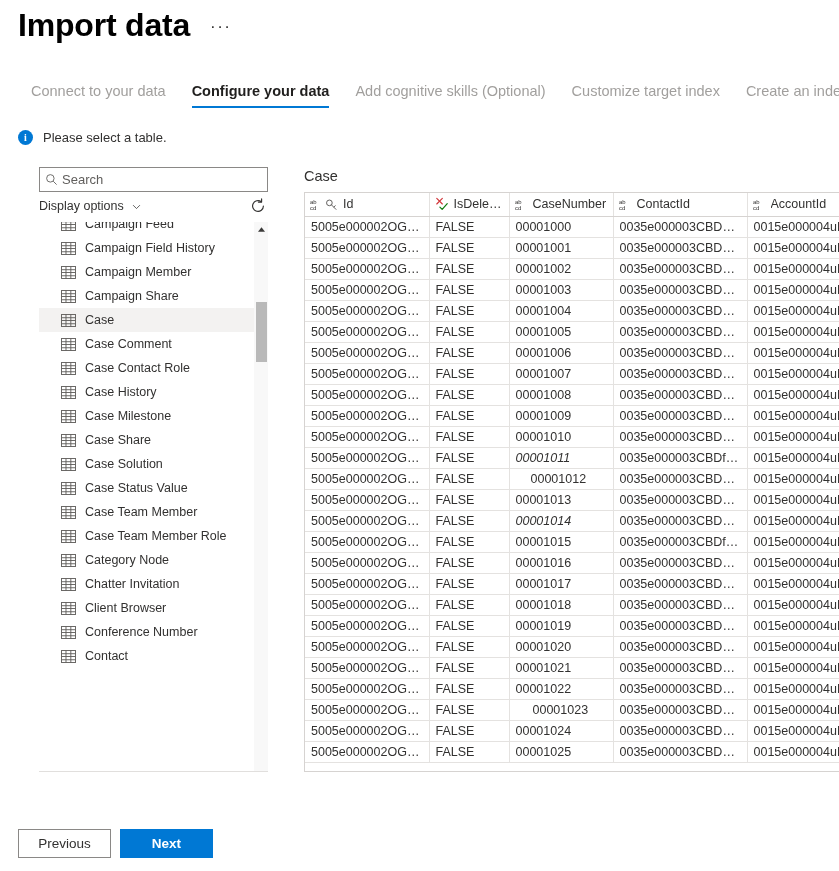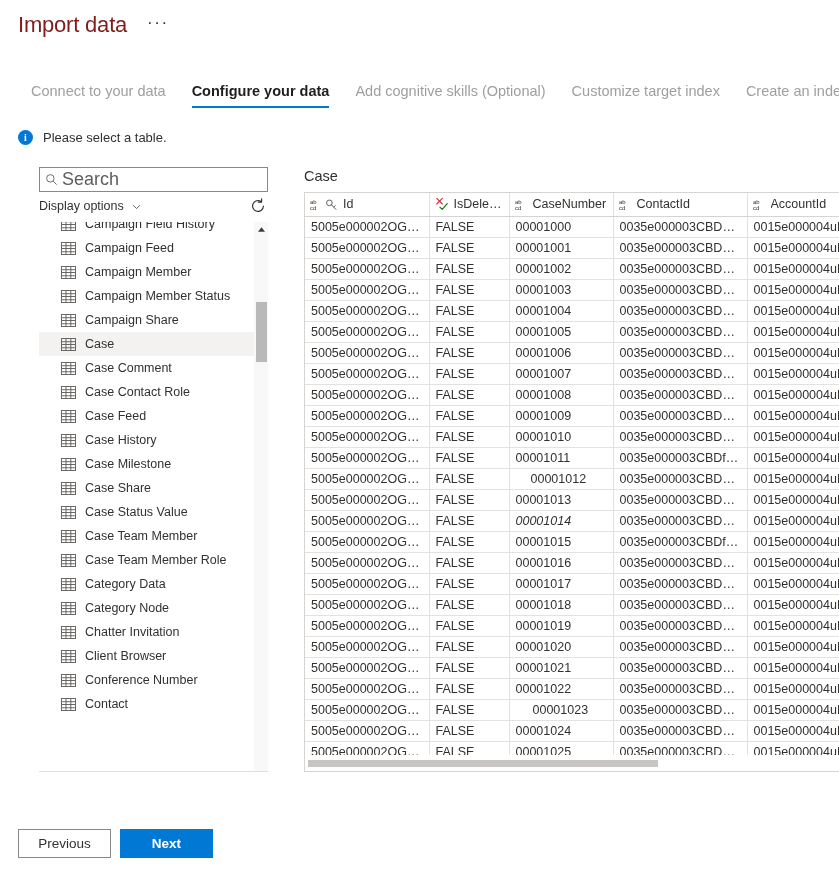--- a/index.html
+++ b/index.html
@@ -18,23 +18,23 @@
     position: relative;
   }
 
   
   #page-header {
     display: flex;
     align-items: baseline;
     padding: 8px 0 0 18px;
   }
   #page-title {
-    font-size: 22px;
-    font-weight: 400;
-    color: #7f1d1d;
+    font-size: 32px;
+    font-weight: 700;
+    color: #000000;
     letter-spacing: -0.2px;
     line-height: 34px;
   }
   #header-more-button {
     margin-left: 16px;
     font-size: 17px;
     color: #323130;
     letter-spacing: 1.5px;
     line-height: 14px;
     cursor: pointer;
@@ -132,21 +132,21 @@
     justify-content: center;
     align-items: center;
     flex: none;
     color: #605e5c;
   }
   #search-input {
     border: 0;
     outline: 0;
     flex: 1;
     font-family: "Liberation Sans", sans-serif;
-    font-size: 18px;
+    font-size: 13px;
     color: #323130;
     background: transparent;
     padding: 0;
     height: 100%;
   }
   #search-input::placeholder { color: #605e5c; opacity: 1; }
 
   #options-row {
     display: flex;
     align-items: center;
@@ -246,21 +246,20 @@
     color: #323130;
     height: 25px;
     line-height: 19px;
   }
   #grid-outer {
     flex: 1;
     border: 1px solid #d6d3d1;
     border-right: 0;
     box-sizing: border-box;
     display: flex;
-    flex-direction: column;
     overflow: hidden;
     background: #ffffff;
     position: relative;
   }
   #grid-scroll {
     flex: 1;
     overflow: hidden;
   }
   table.grid {
     border-collapse: collapse;
@@ -399,72 +398,59 @@
             <span class="grid-icon">
               <svg width="15" height="13" viewBox="0 0 16 14">
                 <rect x="0.5" y="0.5" width="15" height="13" fill="none" stroke="#605e5c" stroke-width="1"></rect>
                 <line x1="0.5" y1="4" x2="15.5" y2="4" stroke="#605e5c" stroke-width="1"></line>
                 <line x1="0.5" y1="7" x2="15.5" y2="7" stroke="#605e5c" stroke-width="1"></line>
                 <line x1="0.5" y1="10.5" x2="15.5" y2="10.5" stroke="#605e5c" stroke-width="1"></line>
                 <line x1="5.3" y1="0.5" x2="5.3" y2="13.5" stroke="#605e5c" stroke-width="1"></line>
                 <line x1="10.5" y1="0.5" x2="10.5" y2="13.5" stroke="#605e5c" stroke-width="1"></line>
               </svg>
             </span>
+            <span class="tree-item-label">Campaign Feed</span>
+          </div>
+          <div class="tree-item">
+            <span class="grid-icon">
+              <svg width="15" height="13" viewBox="0 0 16 14">
+                <rect x="0.5" y="0.5" width="15" height="13" fill="none" stroke="#605e5c" stroke-width="1"></rect>
+                <line x1="0.5" y1="4" x2="15.5" y2="4" stroke="#605e5c" stroke-width="1"></line>
+                <line x1="0.5" y1="7" x2="15.5" y2="7" stroke="#605e5c" stroke-width="1"></line>
+                <line x1="0.5" y1="10.5" x2="15.5" y2="10.5" stroke="#605e5c" stroke-width="1"></line>
+                <line x1="5.3" y1="0.5" x2="5.3" y2="13.5" stroke="#605e5c" stroke-width="1"></line>
+                <line x1="10.5" y1="0.5" x2="10.5" y2="13.5" stroke="#605e5c" stroke-width="1"></line>
+              </svg>
+            </span>
             <span class="tree-item-label">Campaign Field History</span>
           </div>
           <div class="tree-item">
             <span class="grid-icon">
               <svg width="15" height="13" viewBox="0 0 16 14">
                 <rect x="0.5" y="0.5" width="15" height="13" fill="none" stroke="#605e5c" stroke-width="1"></rect>
                 <line x1="0.5" y1="4" x2="15.5" y2="4" stroke="#605e5c" stroke-width="1"></line>
                 <line x1="0.5" y1="7" x2="15.5" y2="7" stroke="#605e5c" stroke-width="1"></line>
                 <line x1="0.5" y1="10.5" x2="15.5" y2="10.5" stroke="#605e5c" stroke-width="1"></line>
                 <line x1="5.3" y1="0.5" x2="5.3" y2="13.5" stroke="#605e5c" stroke-width="1"></line>
                 <line x1="10.5" y1="0.5" x2="10.5" y2="13.5" stroke="#605e5c" stroke-width="1"></line>
               </svg>
             </span>
-            <span class="tree-item-label">Campaign Feed</span>
-          </div>
-          <div class="tree-item">
-            <span class="grid-icon">
-              <svg width="15" height="13" viewBox="0 0 16 14">
-                <rect x="0.5" y="0.5" width="15" height="13" fill="none" stroke="#605e5c" stroke-width="1"></rect>
-                <line x1="0.5" y1="4" x2="15.5" y2="4" stroke="#605e5c" stroke-width="1"></line>
-                <line x1="0.5" y1="7" x2="15.5" y2="7" stroke="#605e5c" stroke-width="1"></line>
-                <line x1="0.5" y1="10.5" x2="15.5" y2="10.5" stroke="#605e5c" stroke-width="1"></line>
-                <line x1="5.3" y1="0.5" x2="5.3" y2="13.5" stroke="#605e5c" stroke-width="1"></line>
-                <line x1="10.5" y1="0.5" x2="10.5" y2="13.5" stroke="#605e5c" stroke-width="1"></line>
-              </svg>
-            </span>
             <span class="tree-item-label">Campaign Member</span>
           </div>
           <div class="tree-item">
             <span class="grid-icon">
               <svg width="15" height="13" viewBox="0 0 16 14">
                 <rect x="0.5" y="0.5" width="15" height="13" fill="none" stroke="#605e5c" stroke-width="1"></rect>
                 <line x1="0.5" y1="4" x2="15.5" y2="4" stroke="#605e5c" stroke-width="1"></line>
                 <line x1="0.5" y1="7" x2="15.5" y2="7" stroke="#605e5c" stroke-width="1"></line>
                 <line x1="0.5" y1="10.5" x2="15.5" y2="10.5" stroke="#605e5c" stroke-width="1"></line>
                 <line x1="5.3" y1="0.5" x2="5.3" y2="13.5" stroke="#605e5c" stroke-width="1"></line>
                 <line x1="10.5" y1="0.5" x2="10.5" y2="13.5" stroke="#605e5c" stroke-width="1"></line>
               </svg>
             </span>
-            <span class="tree-item-label">Campaign Member Status</span>
-          </div>
-          <div class="tree-item">
-            <span class="grid-icon">
-              <svg width="15" height="13" viewBox="0 0 16 14">
-                <rect x="0.5" y="0.5" width="15" height="13" fill="none" stroke="#605e5c" stroke-width="1"></rect>
-                <line x1="0.5" y1="4" x2="15.5" y2="4" stroke="#605e5c" stroke-width="1"></line>
-                <line x1="0.5" y1="7" x2="15.5" y2="7" stroke="#605e5c" stroke-width="1"></line>
-                <line x1="0.5" y1="10.5" x2="15.5" y2="10.5" stroke="#605e5c" stroke-width="1"></line>
-                <line x1="5.3" y1="0.5" x2="5.3" y2="13.5" stroke="#605e5c" stroke-width="1"></line>
-                <line x1="10.5" y1="0.5" x2="10.5" y2="13.5" stroke="#605e5c" stroke-width="1"></line>
-              </svg>
-            </span>
             <span class="tree-item-label">Campaign Share</span>
           </div>
           <div class="tree-item selected">
             <span class="grid-icon">
               <svg width="15" height="13" viewBox="0 0 16 14">
                 <rect x="0.5" y="0.5" width="15" height="13" fill="none" stroke="#605e5c" stroke-width="1"></rect>
                 <line x1="0.5" y1="4" x2="15.5" y2="4" stroke="#605e5c" stroke-width="1"></line>
                 <line x1="0.5" y1="7" x2="15.5" y2="7" stroke="#605e5c" stroke-width="1"></line>
                 <line x1="0.5" y1="10.5" x2="15.5" y2="10.5" stroke="#605e5c" stroke-width="1"></line>
                 <line x1="5.3" y1="0.5" x2="5.3" y2="13.5" stroke="#605e5c" stroke-width="1"></line>
@@ -503,33 +489,20 @@
             <span class="grid-icon">
               <svg width="15" height="13" viewBox="0 0 16 14">
                 <rect x="0.5" y="0.5" width="15" height="13" fill="none" stroke="#605e5c" stroke-width="1"></rect>
                 <line x1="0.5" y1="4" x2="15.5" y2="4" stroke="#605e5c" stroke-width="1"></line>
                 <line x1="0.5" y1="7" x2="15.5" y2="7" stroke="#605e5c" stroke-width="1"></line>
                 <line x1="0.5" y1="10.5" x2="15.5" y2="10.5" stroke="#605e5c" stroke-width="1"></line>
                 <line x1="5.3" y1="0.5" x2="5.3" y2="13.5" stroke="#605e5c" stroke-width="1"></line>
                 <line x1="10.5" y1="0.5" x2="10.5" y2="13.5" stroke="#605e5c" stroke-width="1"></line>
               </svg>
             </span>
-            <span class="tree-item-label">Case Feed</span>
-          </div>
-          <div class="tree-item">
-            <span class="grid-icon">
-              <svg width="15" height="13" viewBox="0 0 16 14">
-                <rect x="0.5" y="0.5" width="15" height="13" fill="none" stroke="#605e5c" stroke-width="1"></rect>
-                <line x1="0.5" y1="4" x2="15.5" y2="4" stroke="#605e5c" stroke-width="1"></line>
-                <line x1="0.5" y1="7" x2="15.5" y2="7" stroke="#605e5c" stroke-width="1"></line>
-                <line x1="0.5" y1="10.5" x2="15.5" y2="10.5" stroke="#605e5c" stroke-width="1"></line>
-                <line x1="5.3" y1="0.5" x2="5.3" y2="13.5" stroke="#605e5c" stroke-width="1"></line>
-                <line x1="10.5" y1="0.5" x2="10.5" y2="13.5" stroke="#605e5c" stroke-width="1"></line>
-              </svg>
-            </span>
             <span class="tree-item-label">Case History</span>
           </div>
           <div class="tree-item">
             <span class="grid-icon">
               <svg width="15" height="13" viewBox="0 0 16 14">
                 <rect x="0.5" y="0.5" width="15" height="13" fill="none" stroke="#605e5c" stroke-width="1"></rect>
                 <line x1="0.5" y1="4" x2="15.5" y2="4" stroke="#605e5c" stroke-width="1"></line>
                 <line x1="0.5" y1="7" x2="15.5" y2="7" stroke="#605e5c" stroke-width="1"></line>
                 <line x1="0.5" y1="10.5" x2="15.5" y2="10.5" stroke="#605e5c" stroke-width="1"></line>
                 <line x1="5.3" y1="0.5" x2="5.3" y2="13.5" stroke="#605e5c" stroke-width="1"></line>
@@ -555,20 +528,33 @@
             <span class="grid-icon">
               <svg width="15" height="13" viewBox="0 0 16 14">
                 <rect x="0.5" y="0.5" width="15" height="13" fill="none" stroke="#605e5c" stroke-width="1"></rect>
                 <line x1="0.5" y1="4" x2="15.5" y2="4" stroke="#605e5c" stroke-width="1"></line>
                 <line x1="0.5" y1="7" x2="15.5" y2="7" stroke="#605e5c" stroke-width="1"></line>
                 <line x1="0.5" y1="10.5" x2="15.5" y2="10.5" stroke="#605e5c" stroke-width="1"></line>
                 <line x1="5.3" y1="0.5" x2="5.3" y2="13.5" stroke="#605e5c" stroke-width="1"></line>
                 <line x1="10.5" y1="0.5" x2="10.5" y2="13.5" stroke="#605e5c" stroke-width="1"></line>
               </svg>
             </span>
+            <span class="tree-item-label">Case Solution</span>
+          </div>
+          <div class="tree-item">
+            <span class="grid-icon">
+              <svg width="15" height="13" viewBox="0 0 16 14">
+                <rect x="0.5" y="0.5" width="15" height="13" fill="none" stroke="#605e5c" stroke-width="1"></rect>
+                <line x1="0.5" y1="4" x2="15.5" y2="4" stroke="#605e5c" stroke-width="1"></line>
+                <line x1="0.5" y1="7" x2="15.5" y2="7" stroke="#605e5c" stroke-width="1"></line>
+                <line x1="0.5" y1="10.5" x2="15.5" y2="10.5" stroke="#605e5c" stroke-width="1"></line>
+                <line x1="5.3" y1="0.5" x2="5.3" y2="13.5" stroke="#605e5c" stroke-width="1"></line>
+                <line x1="10.5" y1="0.5" x2="10.5" y2="13.5" stroke="#605e5c" stroke-width="1"></line>
+              </svg>
+            </span>
             <span class="tree-item-label">Case Status Value</span>
           </div>
           <div class="tree-item">
             <span class="grid-icon">
               <svg width="15" height="13" viewBox="0 0 16 14">
                 <rect x="0.5" y="0.5" width="15" height="13" fill="none" stroke="#605e5c" stroke-width="1"></rect>
                 <line x1="0.5" y1="4" x2="15.5" y2="4" stroke="#605e5c" stroke-width="1"></line>
                 <line x1="0.5" y1="7" x2="15.5" y2="7" stroke="#605e5c" stroke-width="1"></line>
                 <line x1="0.5" y1="10.5" x2="15.5" y2="10.5" stroke="#605e5c" stroke-width="1"></line>
                 <line x1="5.3" y1="0.5" x2="5.3" y2="13.5" stroke="#605e5c" stroke-width="1"></line>
@@ -582,33 +568,20 @@
               <svg width="15" height="13" viewBox="0 0 16 14">
                 <rect x="0.5" y="0.5" width="15" height="13" fill="none" stroke="#605e5c" stroke-width="1"></rect>
                 <line x1="0.5" y1="4" x2="15.5" y2="4" stroke="#605e5c" stroke-width="1"></line>
                 <line x1="0.5" y1="7" x2="15.5" y2="7" stroke="#605e5c" stroke-width="1"></line>
                 <line x1="0.5" y1="10.5" x2="15.5" y2="10.5" stroke="#605e5c" stroke-width="1"></line>
                 <line x1="5.3" y1="0.5" x2="5.3" y2="13.5" stroke="#605e5c" stroke-width="1"></line>
                 <line x1="10.5" y1="0.5" x2="10.5" y2="13.5" stroke="#605e5c" stroke-width="1"></line>
               </svg>
             </span>
             <span class="tree-item-label">Case Team Member Role</span>
-          </div>
-          <div class="tree-item">
-            <span class="grid-icon">
-              <svg width="15" height="13" viewBox="0 0 16 14">
-                <rect x="0.5" y="0.5" width="15" height="13" fill="none" stroke="#605e5c" stroke-width="1"></rect>
-                <line x1="0.5" y1="4" x2="15.5" y2="4" stroke="#605e5c" stroke-width="1"></line>
-                <line x1="0.5" y1="7" x2="15.5" y2="7" stroke="#605e5c" stroke-width="1"></line>
-                <line x1="0.5" y1="10.5" x2="15.5" y2="10.5" stroke="#605e5c" stroke-width="1"></line>
-                <line x1="5.3" y1="0.5" x2="5.3" y2="13.5" stroke="#605e5c" stroke-width="1"></line>
-                <line x1="10.5" y1="0.5" x2="10.5" y2="13.5" stroke="#605e5c" stroke-width="1"></line>
-              </svg>
-            </span>
-            <span class="tree-item-label">Category Data</span>
           </div>
           <div class="tree-item">
             <span class="grid-icon">
               <svg width="15" height="13" viewBox="0 0 16 14">
                 <rect x="0.5" y="0.5" width="15" height="13" fill="none" stroke="#605e5c" stroke-width="1"></rect>
                 <line x1="0.5" y1="4" x2="15.5" y2="4" stroke="#605e5c" stroke-width="1"></line>
                 <line x1="0.5" y1="7" x2="15.5" y2="7" stroke="#605e5c" stroke-width="1"></line>
                 <line x1="0.5" y1="10.5" x2="15.5" y2="10.5" stroke="#605e5c" stroke-width="1"></line>
                 <line x1="5.3" y1="0.5" x2="5.3" y2="13.5" stroke="#605e5c" stroke-width="1"></line>
                 <line x1="10.5" y1="0.5" x2="10.5" y2="13.5" stroke="#605e5c" stroke-width="1"></line>
@@ -825,21 +798,21 @@
               <tr>
                 <td class="cell" style="width: 124px;">5005e000002OGIoAAG</td>
                 <td class="cell" style="width: 80px;">FALSE</td>
                 <td class="cell" style="width: 104px;">00001010</td>
                 <td class="cell" style="width: 134px;">0035e000003CBDeA...</td>
                 <td class="cell" style="width: 197px;">0015e000004uFMVAA2</td>
               </tr>
               <tr>
                 <td class="cell" style="width: 124px;">5005e000002OGIpAAG</td>
                 <td class="cell" style="width: 80px;">FALSE</td>
-                <td class="cell" style="width: 104px;">00001011</td>
+                <td class="cell" style="width: 104px; font-style: italic;">00001011</td>
                 <td class="cell" style="width: 134px;">0035e000003CBDfAAO</td>
                 <td class="cell" style="width: 197px;">0015e000004uFMVAA2</td>
               </tr>
               <tr>
                 <td class="cell" style="width: 124px;">5005e000002OGIqAAG</td>
                 <td class="cell" style="width: 80px;">FALSE</td>
                 <td class="cell" style="width: 104px; padding-left: 21px;">00001012</td>
                 <td class="cell" style="width: 134px;">0035e000003CBDbA...</td>
                 <td class="cell" style="width: 197px;">0015e000004uFMTAA2</td>
               </tr>

